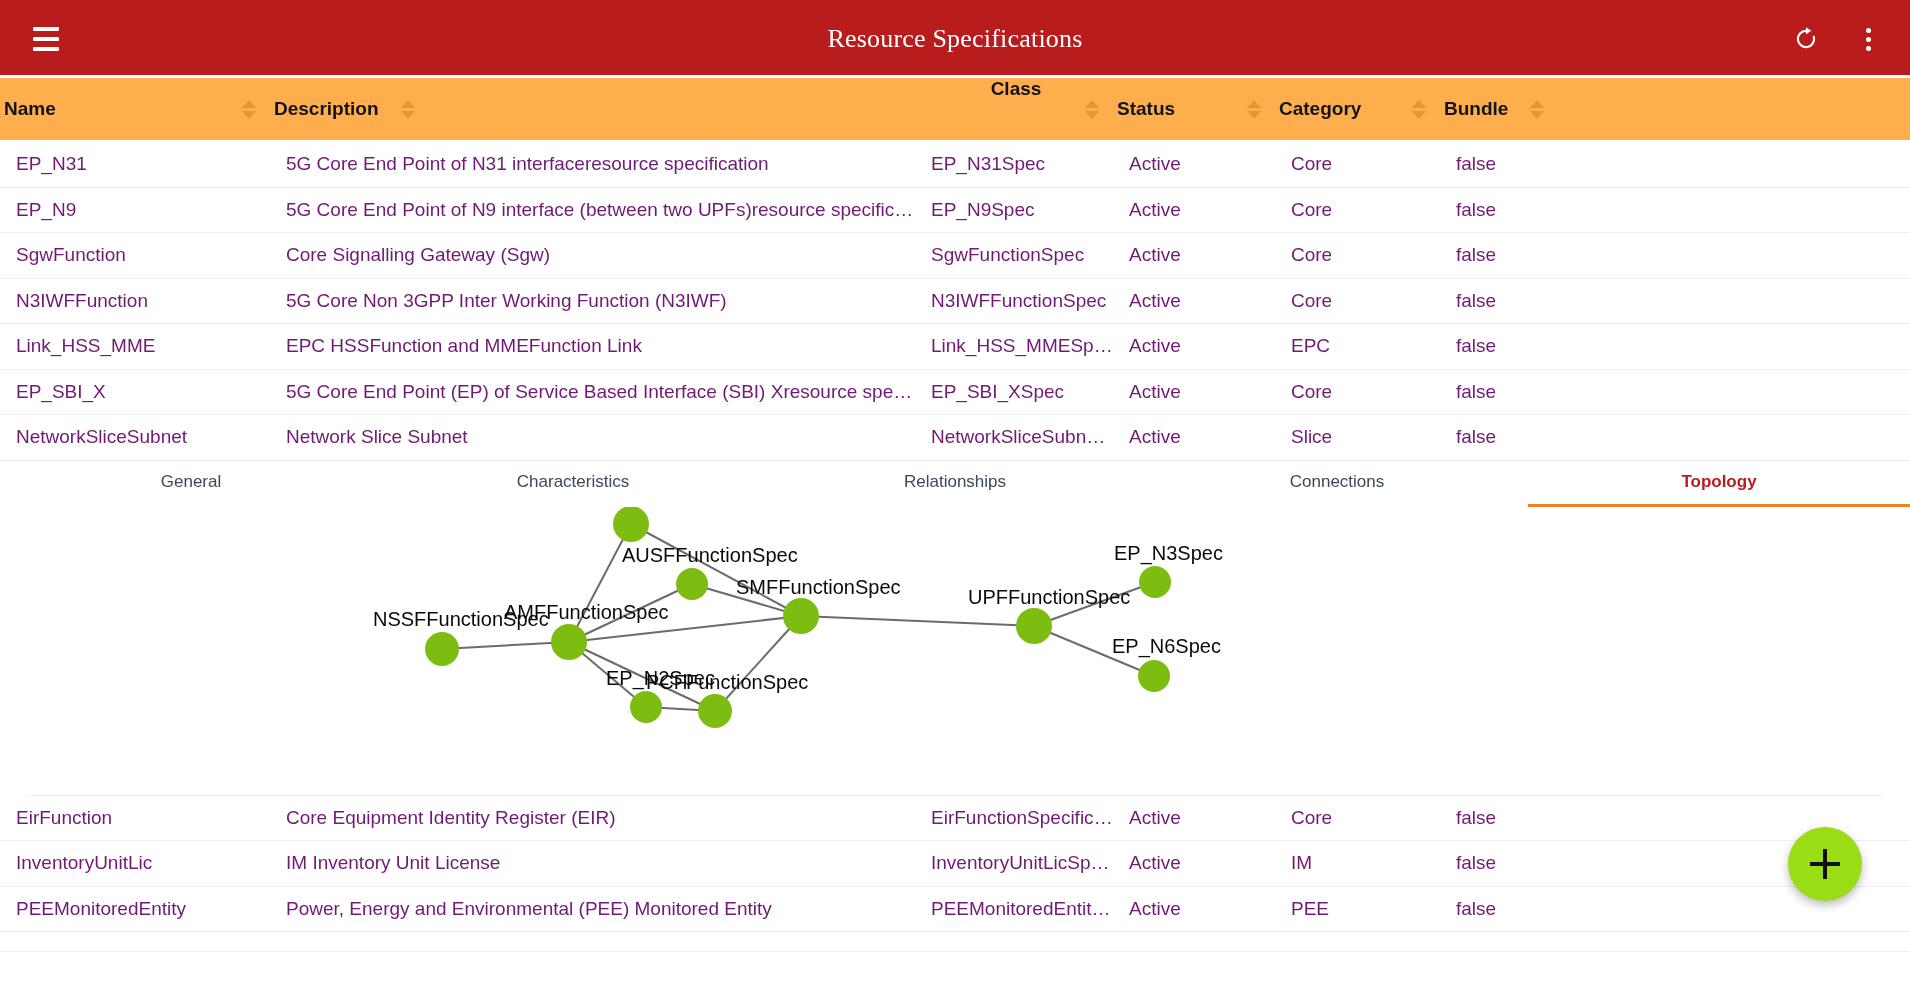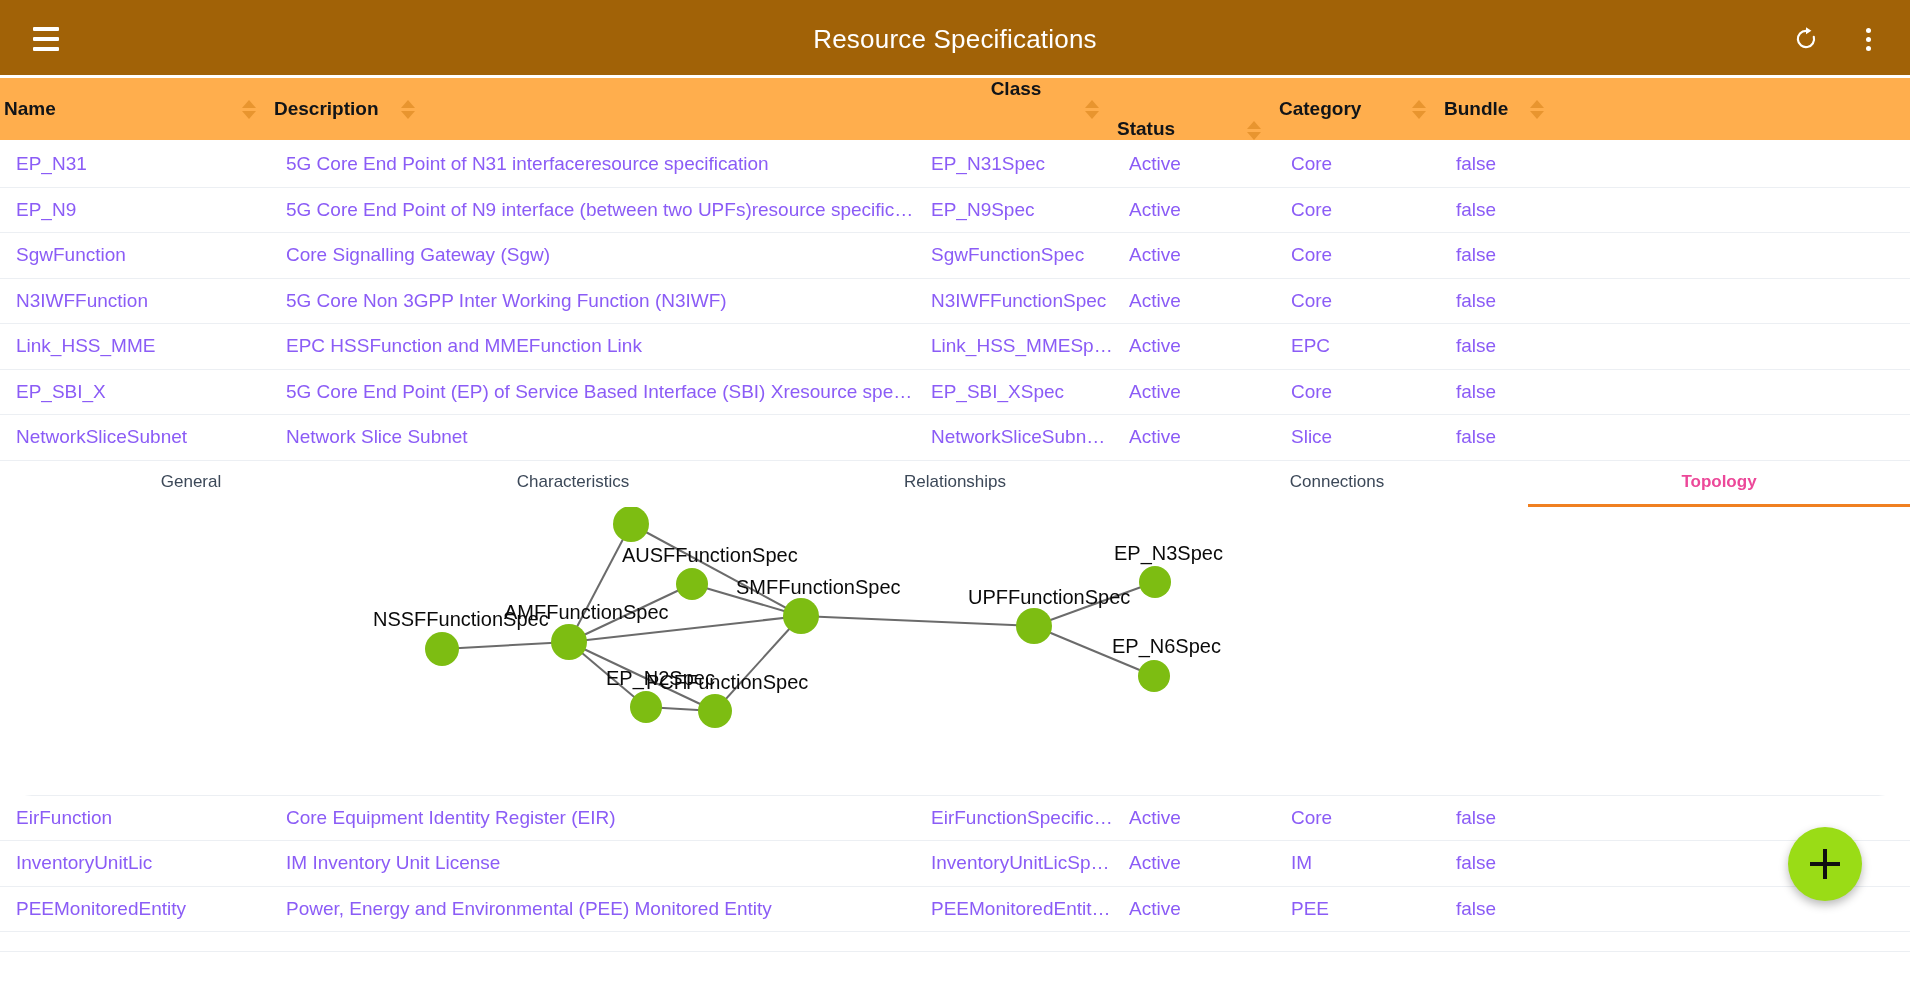--- a/index.html
+++ b/index.html
@@ -8,24 +8,25 @@
     height: 989px;
     overflow: hidden;
     background: #ffffff;
     font-family: "Liberation Sans", sans-serif;
   }
 
   
   .app-bar {
     position: relative;
     height: 78px;
-    background: #a16207;
+    background: #b91c1c;
     display: flex;
     align-items: center;
     padding: 0 24px;
+    font-family: Liberation Serif, serif;
   }
   .hamburger {
     width: 44px; height: 44px;
     display: flex; flex-direction: column;
     justify-content: center; align-items: center;
     gap: 6px;
     cursor: pointer;
     flex: 0 0 auto;
   }
   .hamburger span {
@@ -98,33 +99,33 @@
     border-left: 7px solid transparent;
     border-right: 7px solid transparent;
   }
   .sort-ico .up { border-bottom: 8px solid #E8952F; }
   .sort-ico .dn { border-top: 8px solid #E8952F; }
 
   
   .col-name     { width: 270px; }
   .col-desc     { width: 645px; }
   .col-class    { width: 198px; flex-direction: column; }
-  .col-status   { width: 162px; align-items: flex-end; }
+  .col-status   { width: 162px; }
   .col-category { width: 165px; }
   .col-bundle   { width: 470px; }
 
   
   .table-body { background: #ffffff; }
   .row {
     display: flex;
     align-items: center;
     height: 45.5px;
     border-bottom: 1px solid #ECEFF3;
     font-size: 19px;
-    color: #8b5cf6;
+    color: #701a75;
     cursor: pointer;
   }
   .row.partial { height: 20px; overflow: hidden; }
   .cell {
     padding-left: 16px;
     white-space: nowrap;
     overflow: hidden;
     text-overflow: ellipsis;
   }
 
@@ -145,21 +146,21 @@
     align-items: center;
     justify-content: center;
     font-size: 17px;
     color: #3C4858;
     cursor: pointer;
     position: relative;
     border-bottom: 3px solid transparent;
   }
   .tab.active {
     font-weight: bold;
-    color: #ec4899;
+    color: #b91c1c;
     border-bottom-color: #F08020;
   }
   .graph-wrap {
     position: relative;
     height: 288px;
     overflow: hidden;
     background: #ffffff;
   }
   .graph-wrap svg { display: block; width: 1910px; height: 288px; }
   .node { cursor: pointer; }

